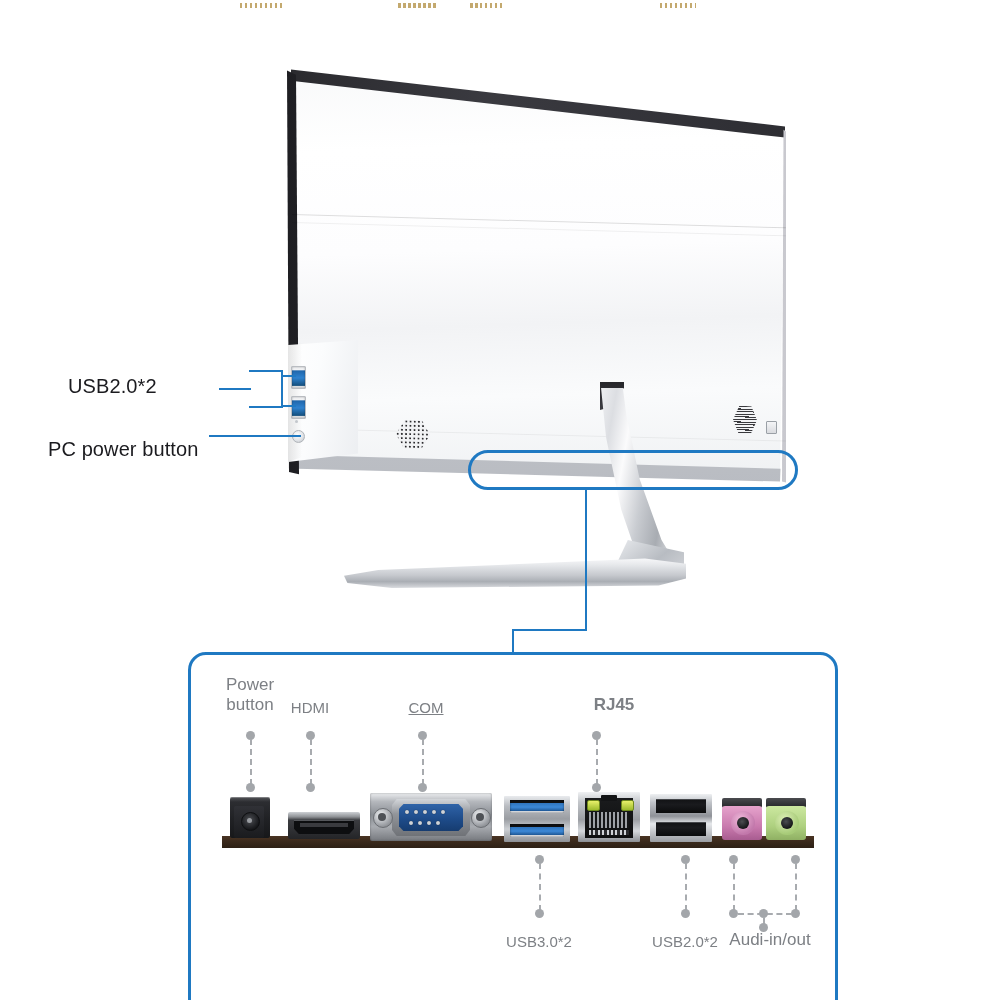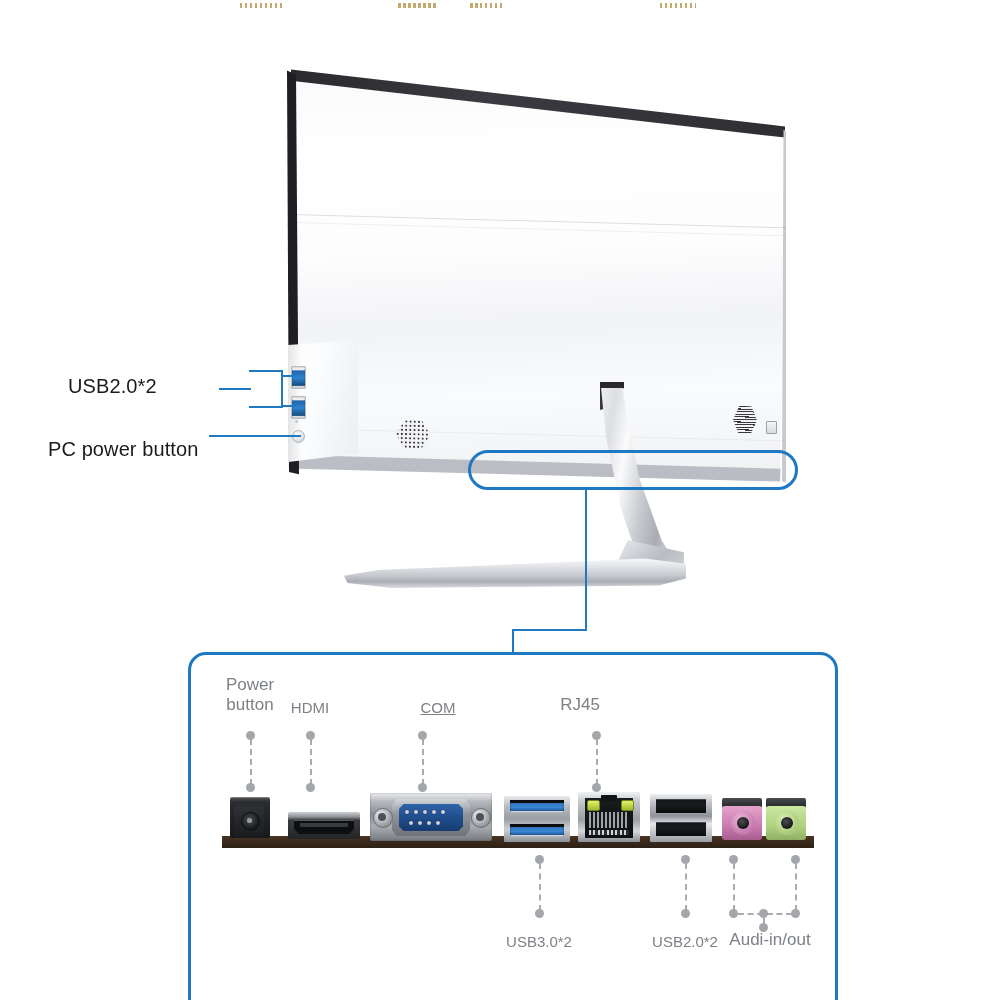--- a/index.html
+++ b/index.html
@@ -376,22 +376,22 @@
     <div class="cal-line cal-v" style="left:512px;top:629px;height:25px;"></div>
   </div>
 
   <div class="io-panel">
 
     <div class="io-toplabel" style="left:16px;top:20px;width:86px;">
       <div>Power</div>
       <div>button</div>
     </div>
     <div class="io-toplabel small" style="left:88px;top:44px;width:62px;">HDMI</div>
-    <div class="io-toplabel small" style="left:216px;top:44px;width:62px;text-decoration:underline;">COM</div>
-    <div class="io-toplabel" style="left:358px;top:40px;width:62px;">RJ45</div>
+    <div class="io-toplabel small" style="left:204px;top:44px;width:62px;text-decoration:underline;">COM</div>
+    <div class="io-toplabel" style="left:392px;top:40px;width:62px;font-weight:bold;">RJ45</div>
 
     <div class="dot" style="left:55px;top:76px;"></div>
     <div class="leader" style="left:59px;top:84px;height:46px;"></div>
     <div class="dot" style="left:55px;top:128px;"></div>
 
     <div class="dot" style="left:115px;top:76px;"></div>
     <div class="leader" style="left:119px;top:84px;height:46px;"></div>
     <div class="dot" style="left:115px;top:128px;"></div>
 
     <div class="dot" style="left:227px;top:76px;"></div>

